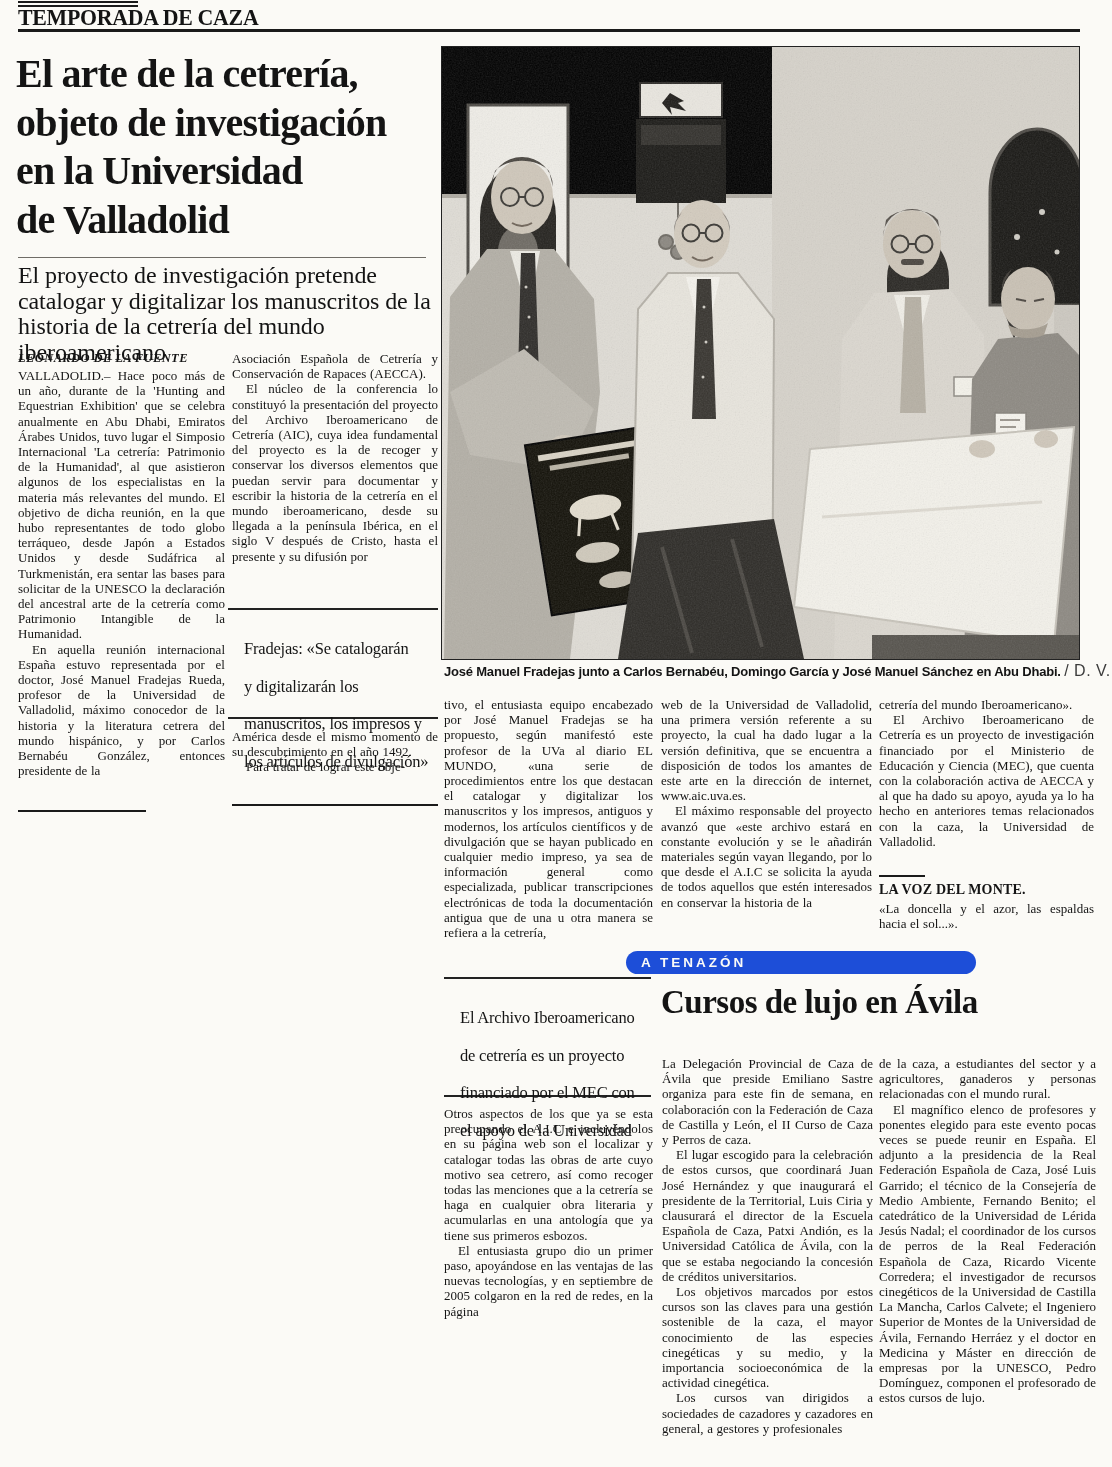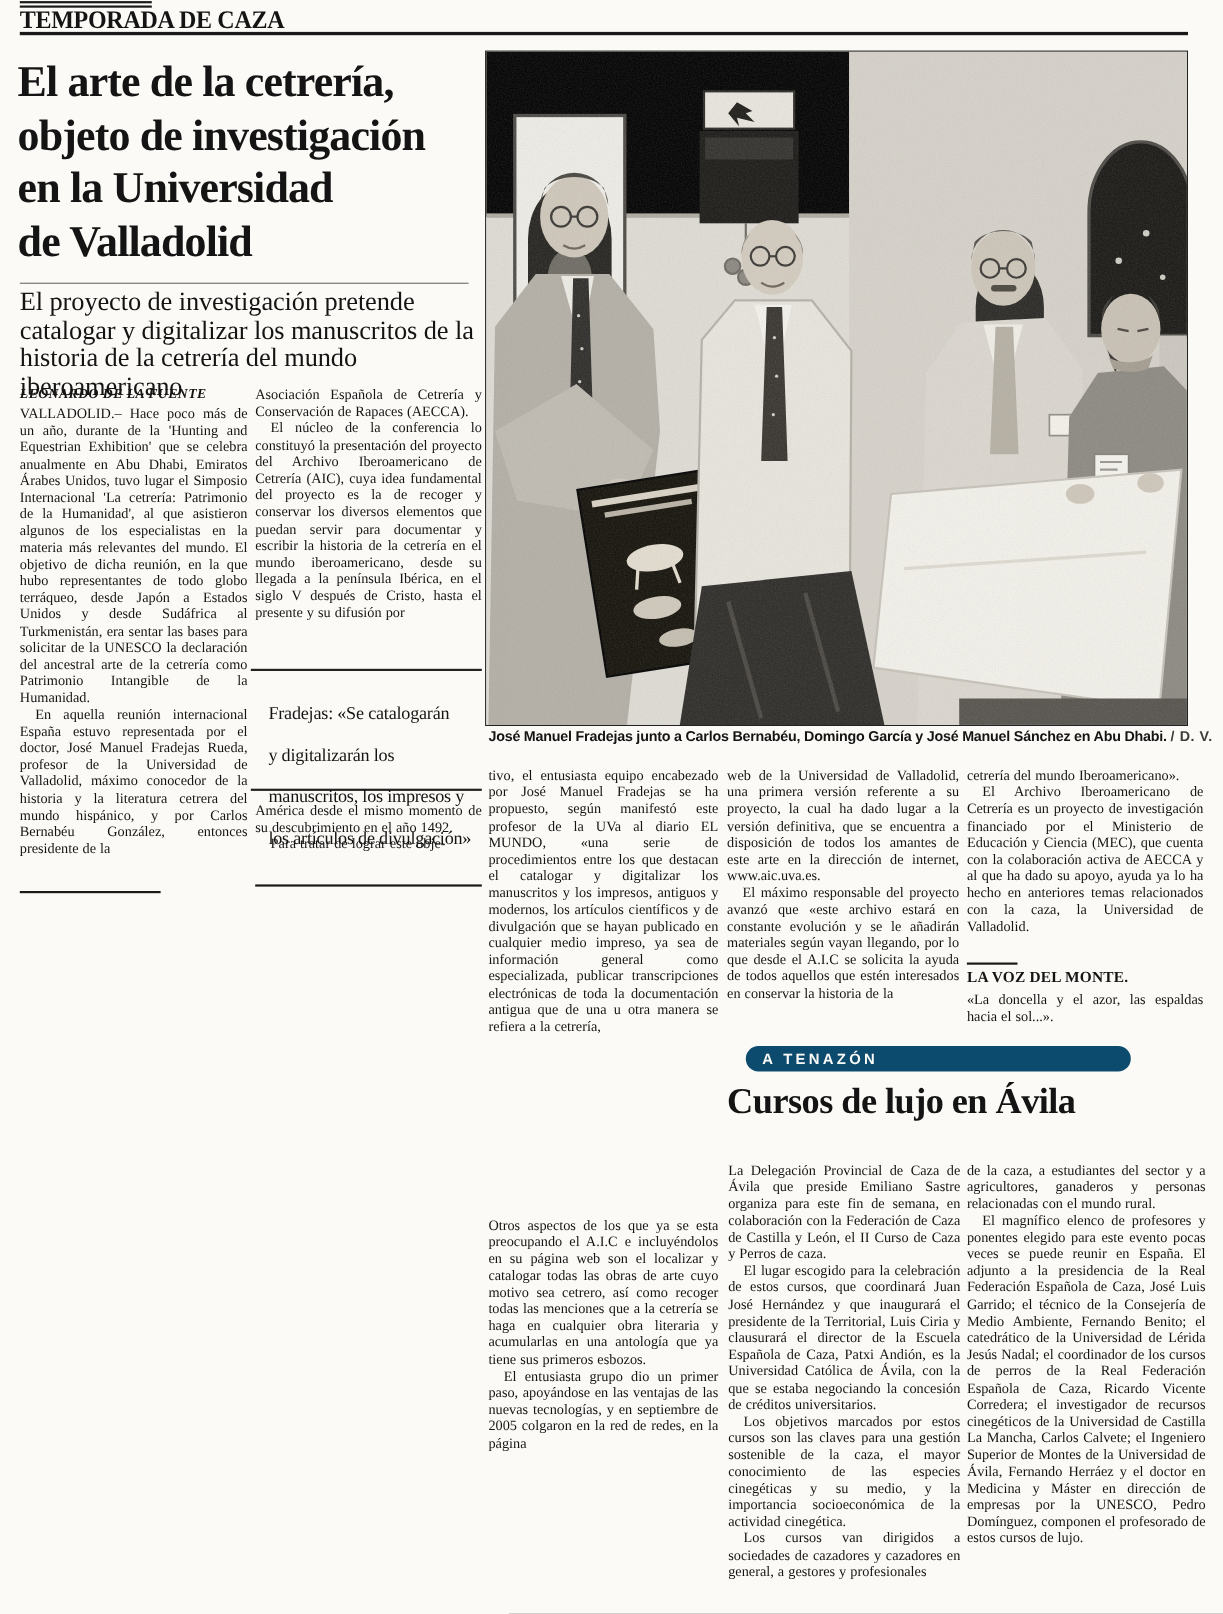--- a/index.html
+++ b/index.html
@@ -22,26 +22,26 @@
   .bodycol p{margin:0;font-size:13px;line-height:15.2px;text-align:justify;text-indent:14px;
              word-spacing:.4px;}
   .bodycol p:first-child{text-indent:0;}
 
   .pquote{border-top:2px solid #222;border-bottom:2px solid #222;padding-top:12px;}
   .pquote p{margin:16px;font-size:16.5px;line-height:21.5px;white-space:nowrap;letter-spacing:-.2px;}
 
   .photo{left:441px;top:46px;width:637px;height:612px;border:1px solid #222;background:#dedbd4;}
   .caption{left:444px;top:662px;width:634px;font-family:"Liberation Sans","DejaVu Sans",sans-serif;
            font-size:13px;font-weight:bold;letter-spacing:-.2px;white-space:nowrap;}
-  .caption .credit{font-weight:bold;font-size:13px;color:#3c3c3c;letter-spacing:.5px;}
+  .caption .credit{font-weight:normal;font-size:16px;color:#3c3c3c;letter-spacing:.5px;}
 
   .voz-title{left:879px;top:882px;font-size:14px;font-weight:bold;letter-spacing:.2px;}
   .voz-text{left:879px;top:901px;width:215px;}
 
-  .tagbar{left:678px;top:951px;width:350px;height:23px;background:#0c4a6e;border-radius:12px;}
+  .tagbar{left:626px;top:951px;width:350px;height:23px;background:#1d4ed8;border-radius:12px;}
   .tagbar span{display:block;padding-left:15px;line-height:23px;color:#fafaf7;
                font-family:"Liberation Sans","DejaVu Sans",sans-serif;font-size:13.5px;
                font-weight:bold;letter-spacing:3px;}
   .a2-headline{left:661px;top:984px;font-size:33px;font-weight:bold;letter-spacing:-.5px;white-space:nowrap;text-align:center;}
 </style>
 </head>
 <body>
 
 <div class="page">
 
@@ -215,20 +215,26 @@
       <p>cetrería del mundo Iberoamericano».</p>
       <p>El Archivo Iberoamericano de Cetrería es un proyecto de investigación financiado por el Ministerio de Educación y Ciencia (MEC), que cuenta con la colaboración activa de AECCA y al que ha dado su apoyo, ayuda ya lo ha hecho en anteriores temas relacionados con la caza, la Universidad de Valladolid.</p>
     </div>
 
   <div class="abs rule" style="left:879px;top:875px;width:46px;height:2px;"></div>
   <div class="abs voz-title">LA VOZ DEL MONTE.</div>
   <div class="abs bodycol voz-text">
     <p>«La doncella y el azor, las espaldas hacia el sol...».</p>
   </div>
 
+  <div class="abs pquote" style="left:444px;top:977px;width:207px;height:104px;">
+      <p>El Archivo Iberoamericano</p>
+      <p>de cetrería es un proyecto</p>
+      <p>financiado por el MEC con</p>
+      <p>el apoyo de la Universidad</p>
+    </div>
 
   <div class="abs bodycol" style="left:444px;top:1106px;width:209px;">
       <p>Otros aspectos de los que ya se esta preocupando el A.I.C e incluyéndolos en su página web son el localizar y catalogar todas las obras de arte cuyo motivo sea cetrero, así como recoger todas las menciones que a la cetrería se haga en cualquier obra literaria y acumularlas en una antología que ya tiene sus primeros esbozos.</p>
       <p>El entusiasta grupo dio un primer paso, apoyándose en las ventajas de las nuevas tecnologías, y en septiembre de 2005 colgaron en la red de redes, en la página</p>
     </div>
 
   <div class="abs tagbar">
     <span>A TENAZÓN</span>
   </div>
   <div class="abs a2-headline">Cursos de lujo en Ávila</div>

